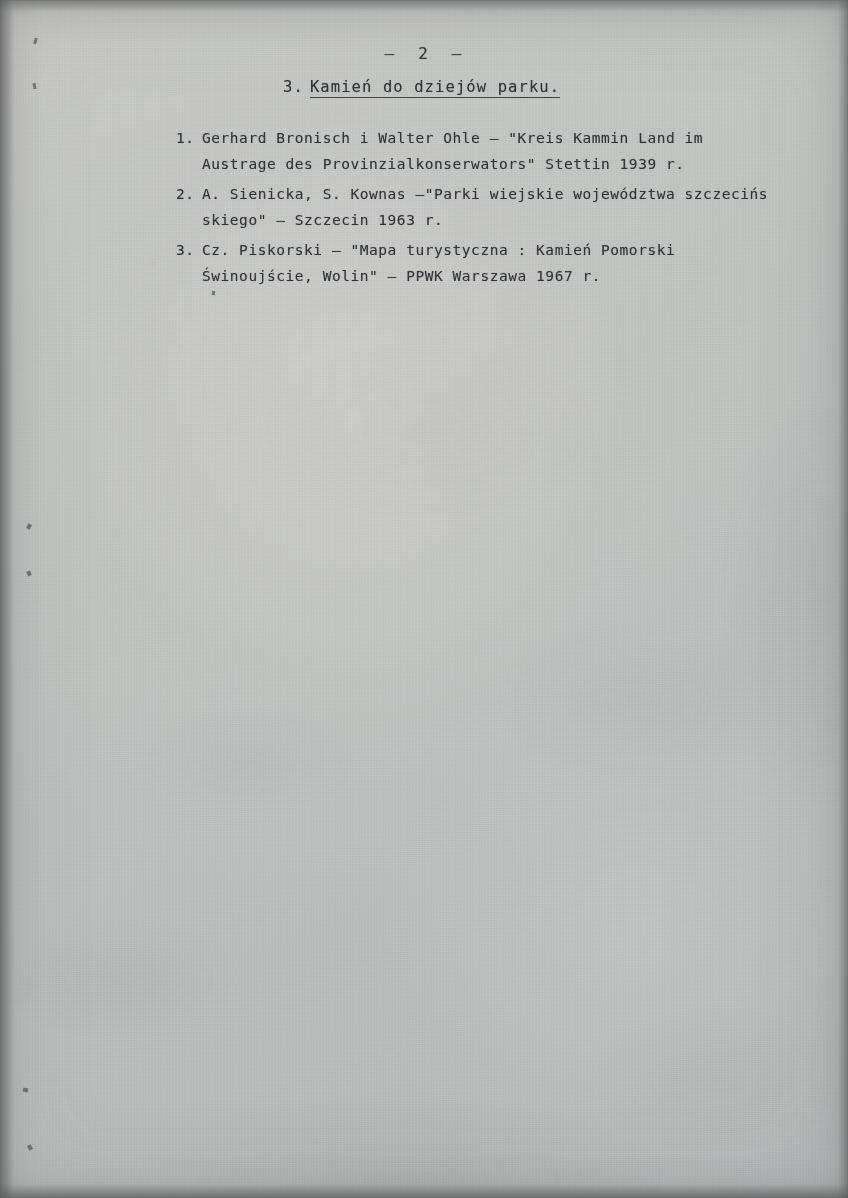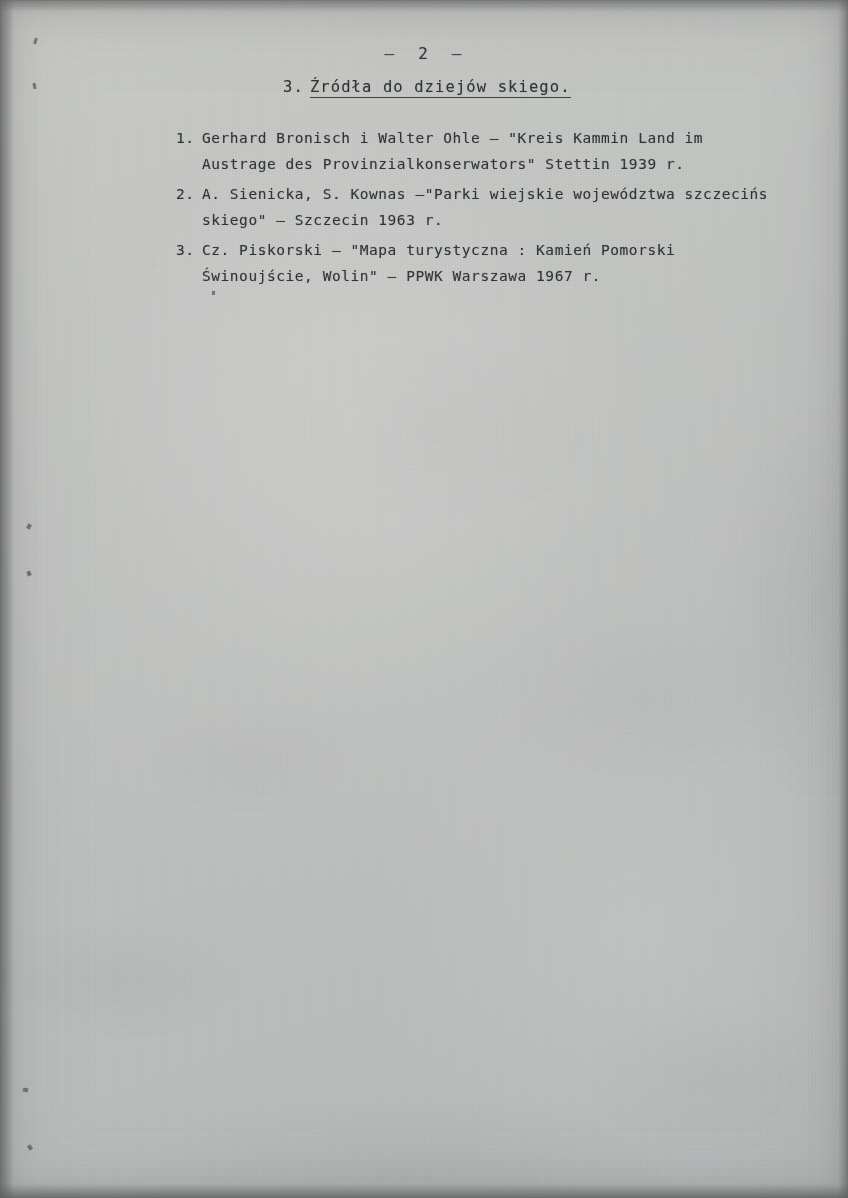--- a/index.html
+++ b/index.html
@@ -176,21 +176,21 @@
 </head>
 <body>
 
 <div id="page">
 
   <div id="page-number" class="typed">
     <span class="dash">—</span><span>2</span><span class="dash">—</span>
   </div>
 
   <div id="section-heading" class="typed">
-    <span class="num">3.</span><span class="title">Źródła do dziejów  skiego.</span>
+    <span class="num">3.</span><span class="title">Kamień do dziejów  parku.</span>
   </div>
 
   <div id="refs">
 
     <div class="ref">
       <div class="ref-num typed">1.</div>
       <div class="ref-body typed">
         <div>Gerhard Bronisch i Walter Ohle — "Kreis Kammin  Land  im</div>
         <div class="ref-line2">Austrage des Provinzialkonserwators" Stettin 1939 r.</div>
       </div>

